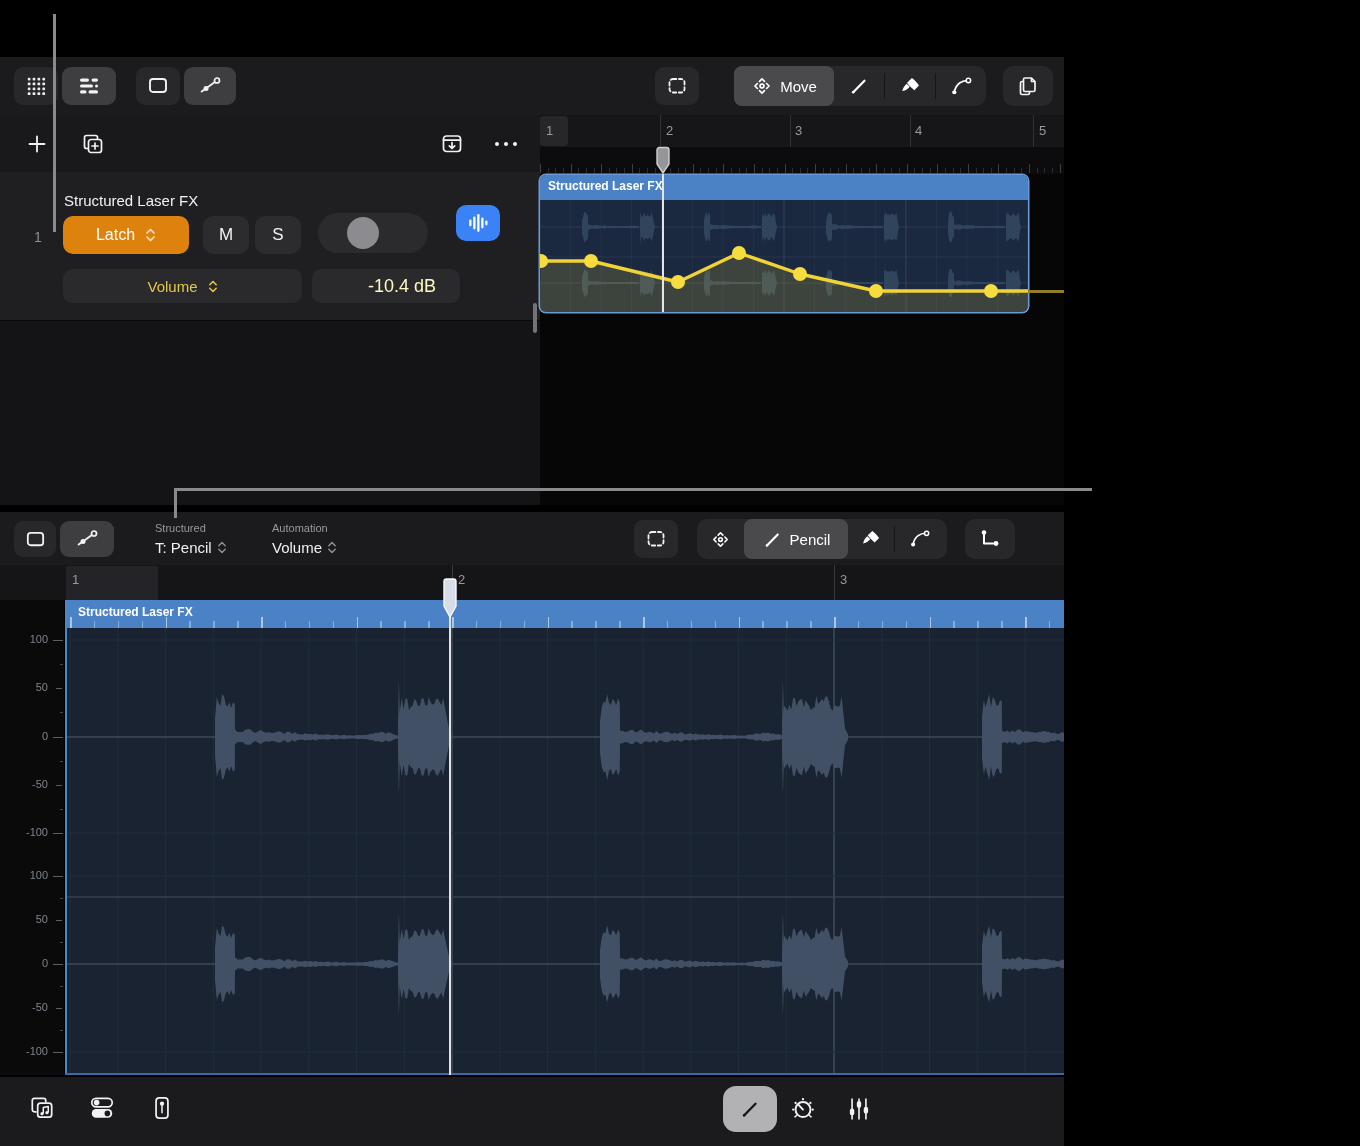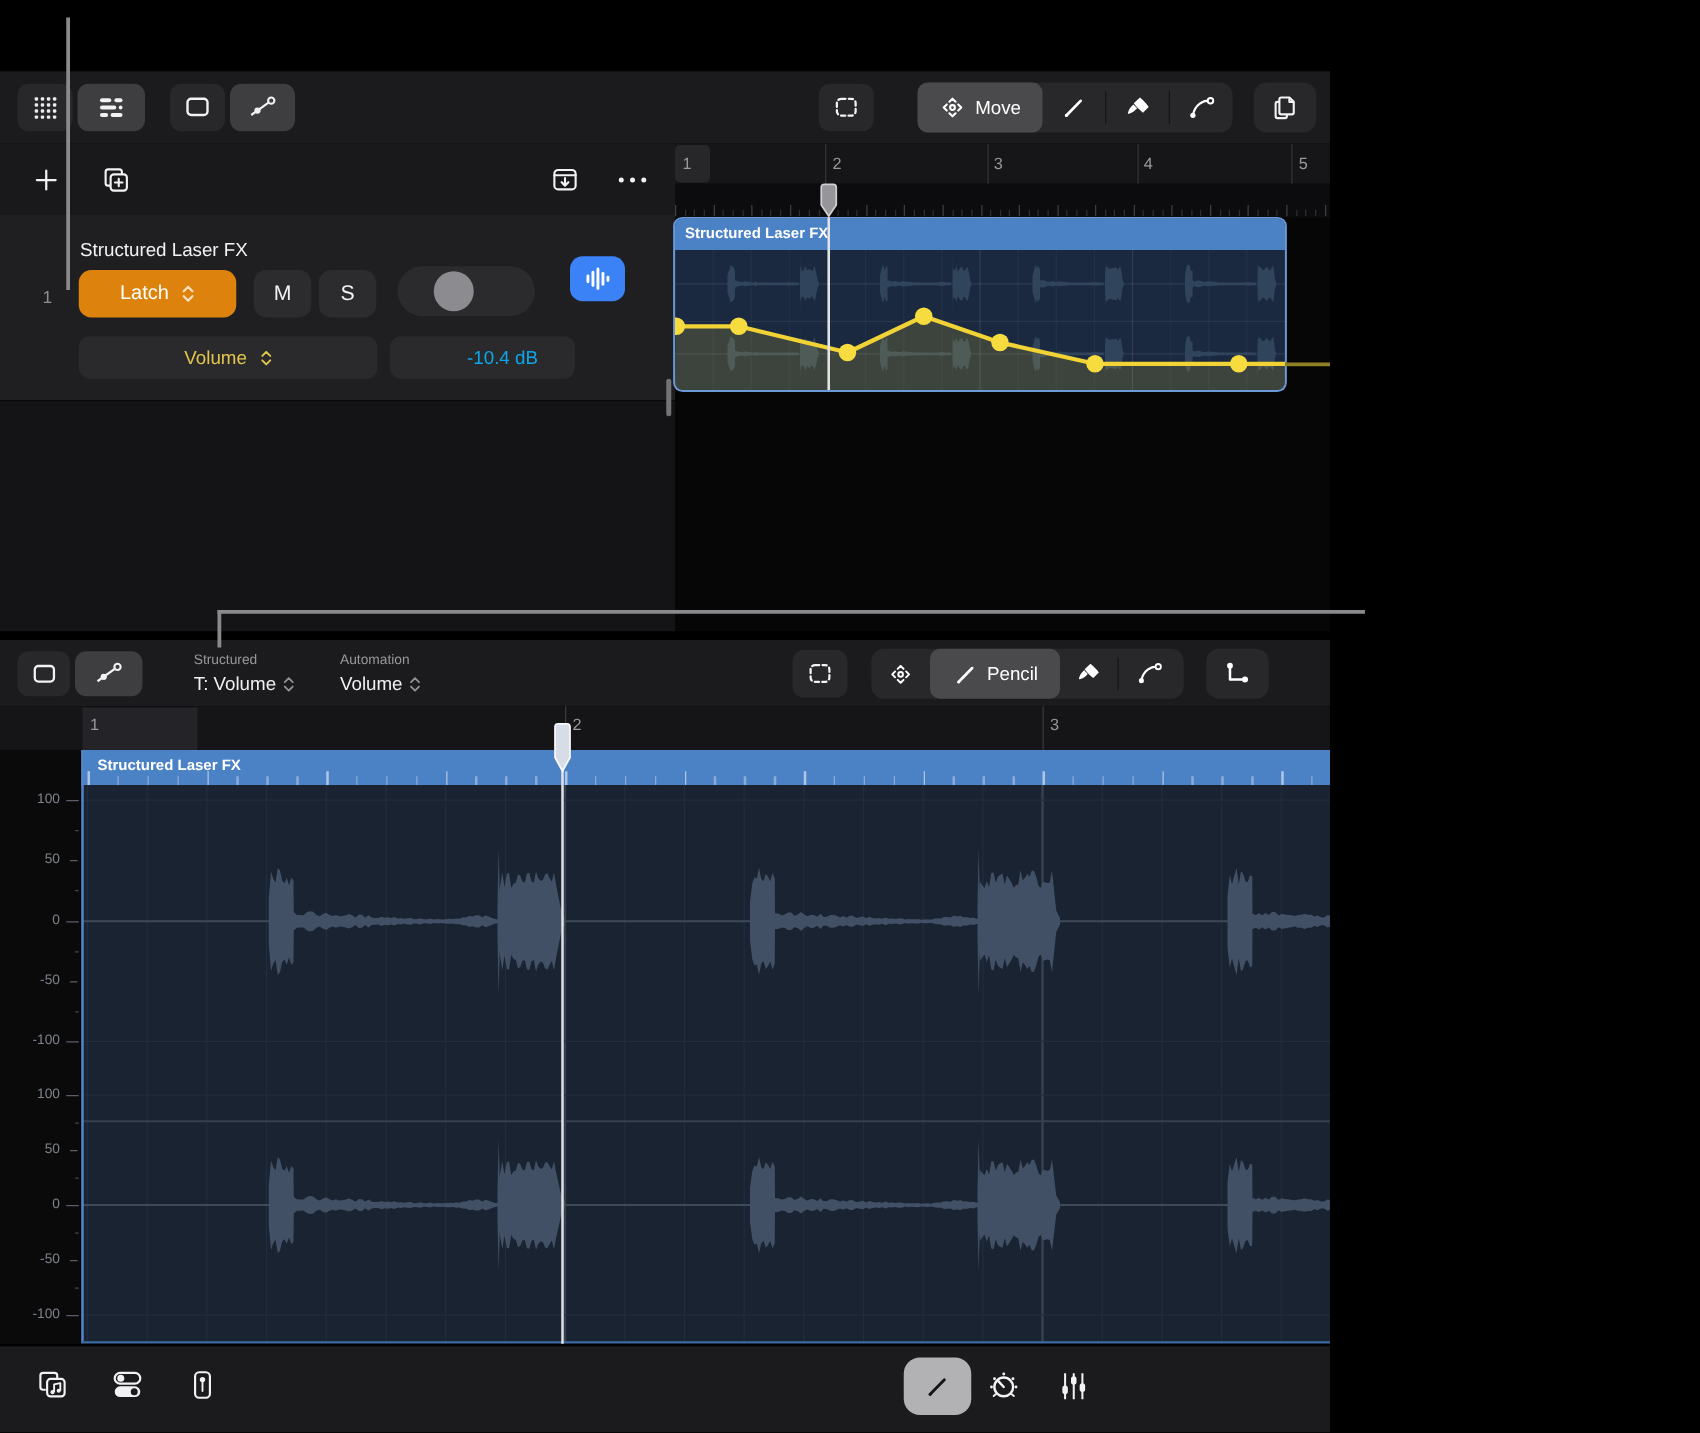--- a/index.html
+++ b/index.html
@@ -233,21 +233,21 @@
   <div class="abs" style="left:63px;top:269px;width:239px;height:34px;border-radius:9px;background:#2a2a2c;display:flex;align-items:center;justify-content:center;gap:10px;">
     <span style="color:#e3c64d;font-size:15px;">Volume</span>
     <span>
       <svg width="10" height="15" viewBox="0 0 11 16" fill="none" stroke="#e3c64d" stroke-width="1.7" stroke-linecap="round" stroke-linejoin="round">
         <path d="M2,6 L5.5,2.5 L9,6"></path>
             <path d="M2,10 L5.5,13.5 L9,10"></path>
       </svg>
     </span>
   </div>
   <div class="abs" style="left:312px;top:269px;width:148px;height:34px;border-radius:9px;background:#2a2a2c;display:flex;align-items:center;justify-content:center;">
-    <span style="color:#0ea5e9;font-size:15px;margin-left:32px;">-10.4 dB</span>
+    <span style="color:#fef9c3;font-size:18px;margin-left:32px;">-10.4 dB</span>
   </div>
 
   <div class="abs" style="left:533px;top:303px;width:4px;height:30px;border-radius:2px;background:#737376;"></div>
 
   <div class="abs" style="left:540px;top:115px;width:524px;height:390px;background:#060607;"></div>
   <div class="abs" style="left:540px;top:115px;width:524px;height:32px;background:#161618;"></div>
   <div class="abs" style="left:540px;top:116px;width:28px;height:30px;border-radius:4px;background:#27272a;"></div>
   <div class="abs" id="top-ruler-numbers">
         <span class="rulnum" style="left: 546px; top: 123px;">1</span>
         <span class="rulnum" style="left: 666px; top: 123px;">2</span>
@@ -400,21 +400,21 @@
       <svg width="26" height="24" viewBox="0 0 26 24">
         <path d="M4,18 L20,6.5" stroke="#f2f2f4" stroke-width="1.8" fill="none"></path>
         <circle cx="9" cy="14.4" r="2.5" fill="#f2f2f4"></circle>
         <circle cx="20" cy="6.5" r="2.5" fill="#3e3e41" stroke="#f2f2f4" stroke-width="1.7"></circle>
       </svg>
     </span>
   </div>
 
   <div class="abs small-label" style="left:155px;top:522px;">Structured</div>
   <div class="abs value-label" style="left:155px;top:539px;">
-    <span>T: Volume</span>
+    <span>T: Pencil</span>
     <span>
       <svg width="10" height="15" viewBox="0 0 11 16" fill="none" stroke="#8e8e93" stroke-width="1.7" stroke-linecap="round" stroke-linejoin="round">
         <path d="M2,6 L5.5,2.5 L9,6"></path>
             <path d="M2,10 L5.5,13.5 L9,10"></path>
       </svg>
     </span>
   </div>
   <div class="abs small-label" style="left:272px;top:522px;">Automation</div>
   <div class="abs value-label" style="left:272px;top:539px;">
     <span>Volume</span>

